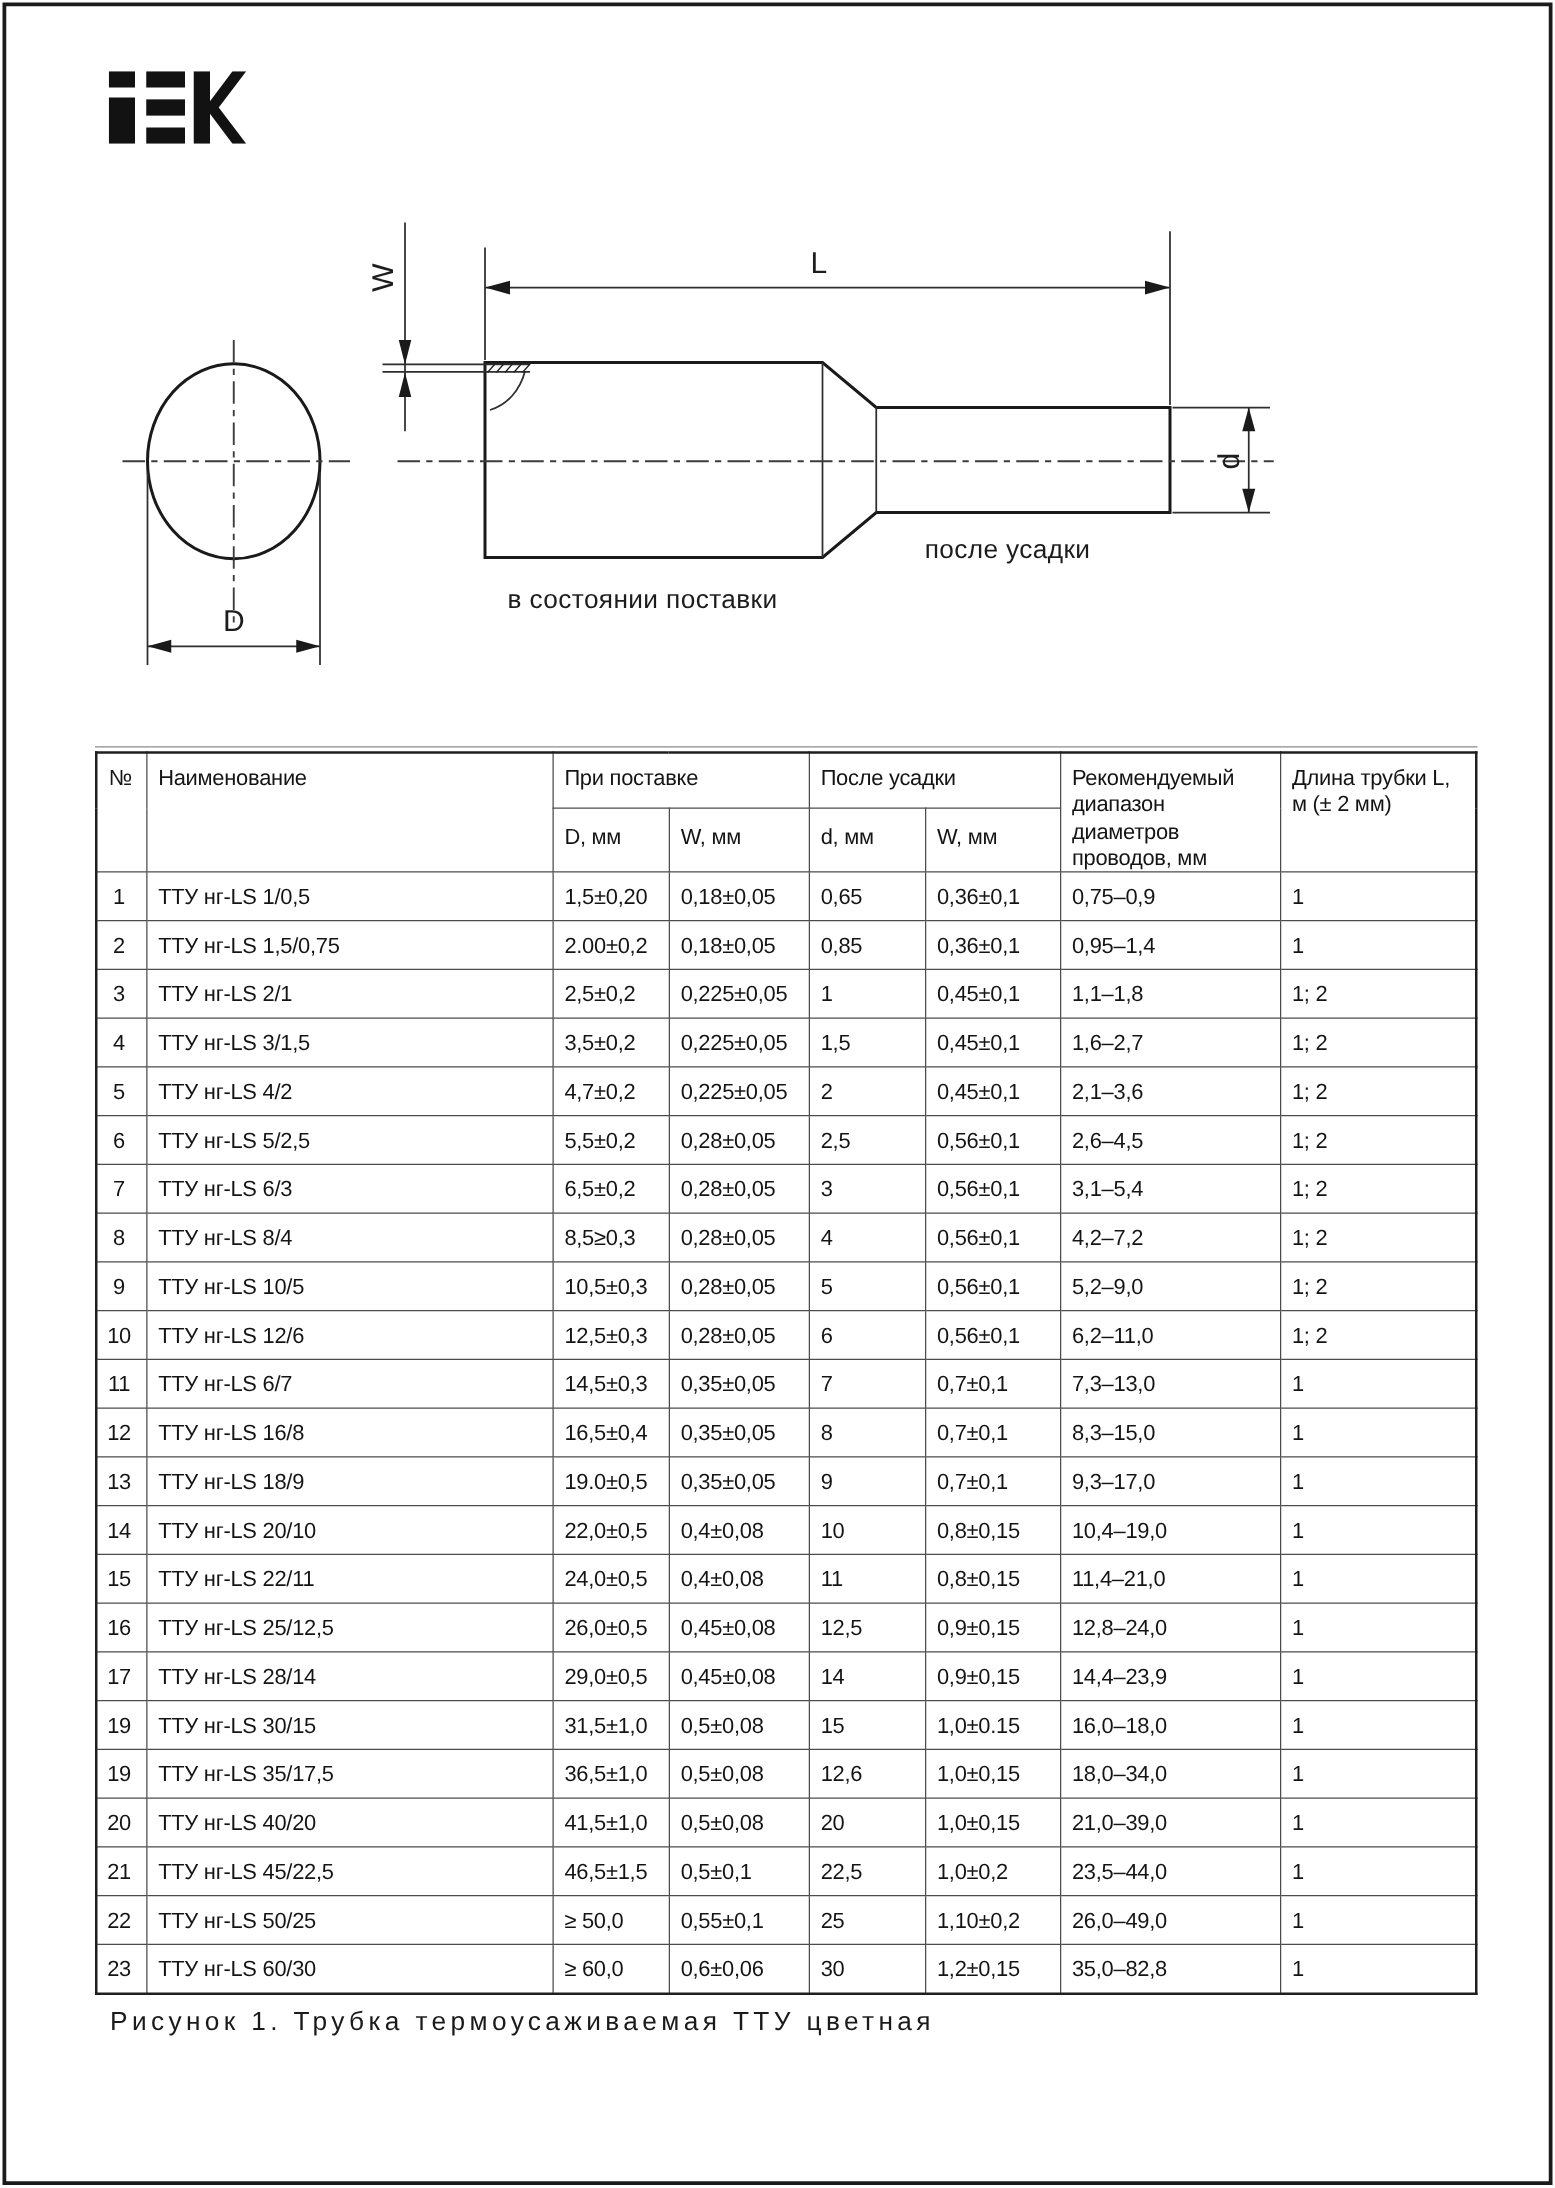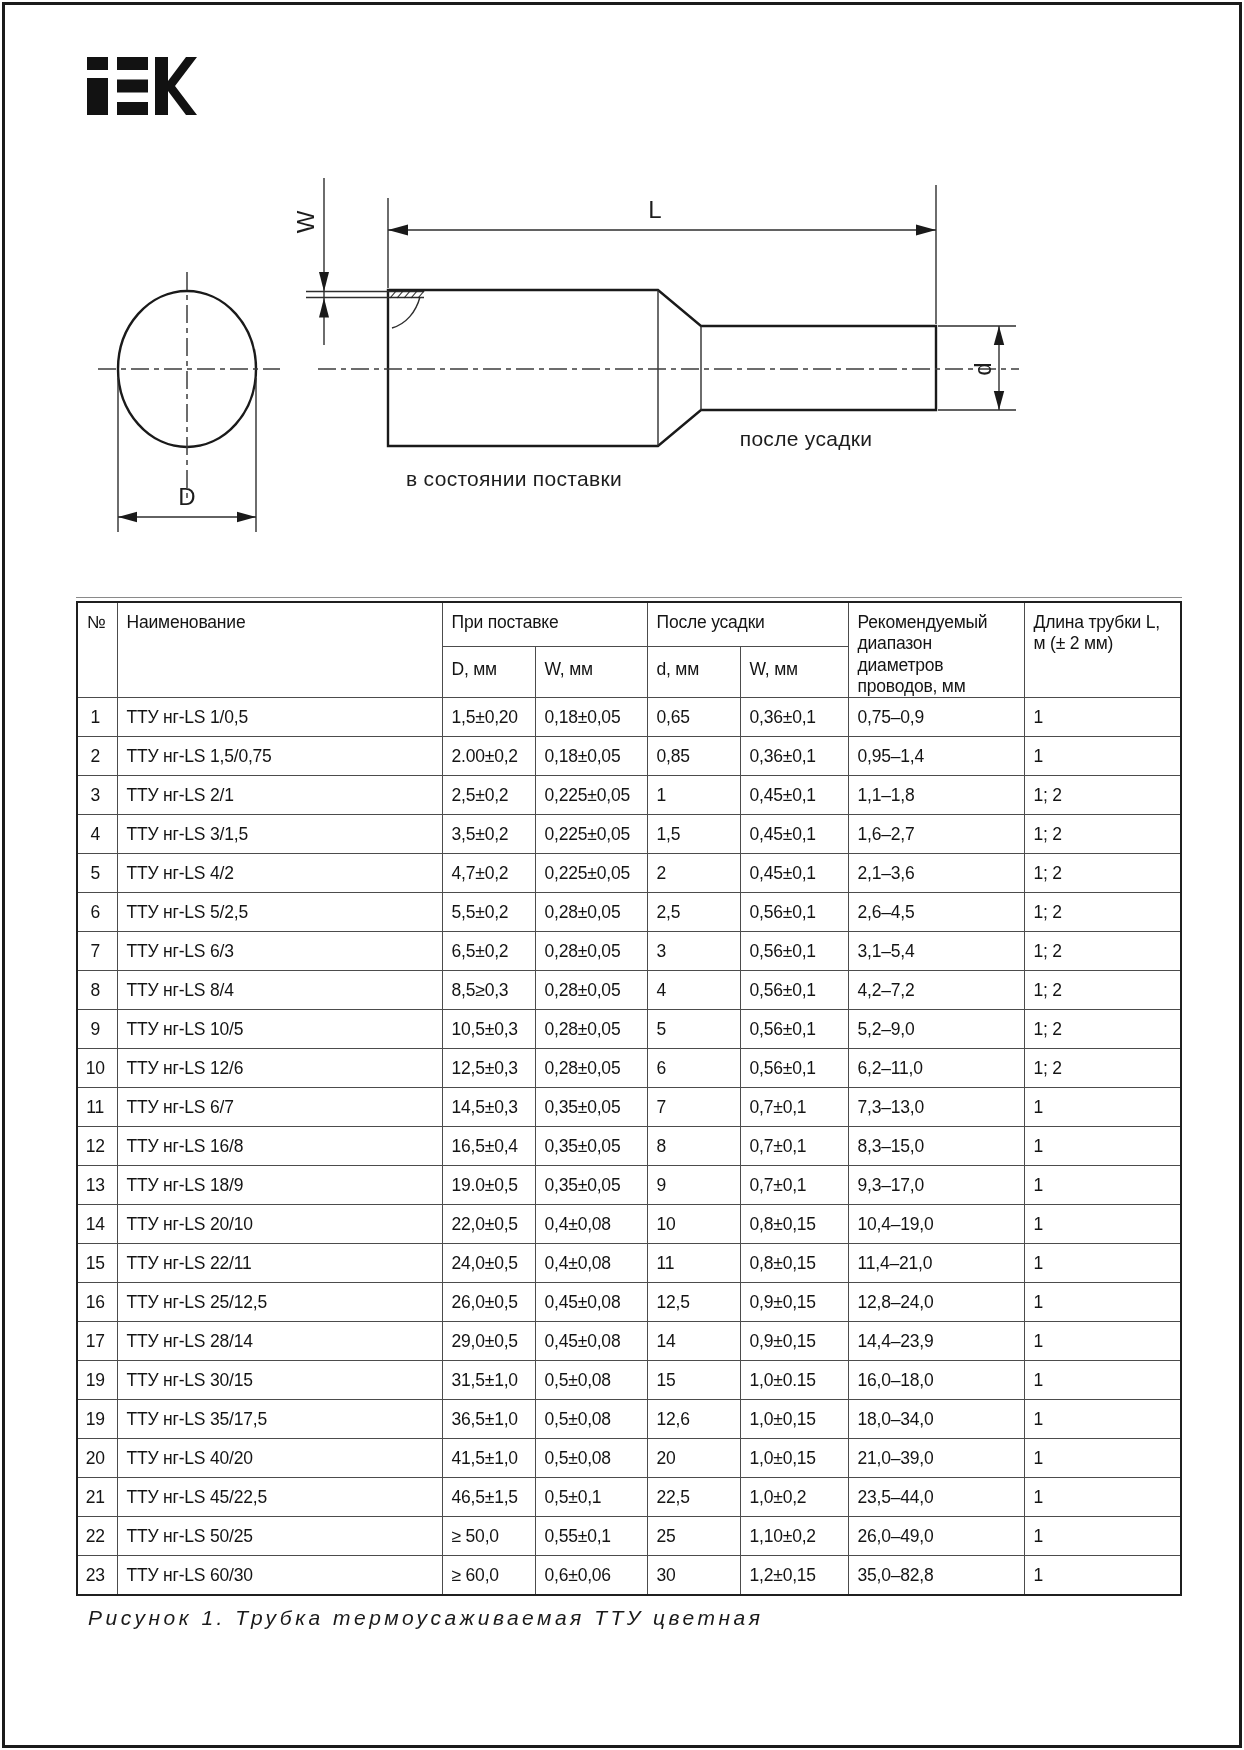--- a/index.html
+++ b/index.html
@@ -39,21 +39,20 @@
   table.spec thead th{vertical-align:top;padding-top:9px;line-height:1.22;}
   table.spec thead tr.h1{height:40px;}
   table.spec thead tr.h2{height:46px;}
   table.spec thead tr.h2 th{padding-top:12px;}
   table.spec tbody td{height:38px;vertical-align:middle;}
   table.spec tbody td:first-child{text-align:center;padding-left:0;}
   .caption{
     position:absolute;left:88px;top:1606px;
     font-size:21px;letter-spacing:3.5px;color:#1a1a1a;
     white-space:nowrap;
-    font-style:italic;
   }
 </style>
 </head>
 <body>
 
 <div class="page">
   <div class="page-frame"></div>
 
   <svg class="logo" viewBox="0 0 110 58" aria-label="IEK">
     <g fill="#121212">

